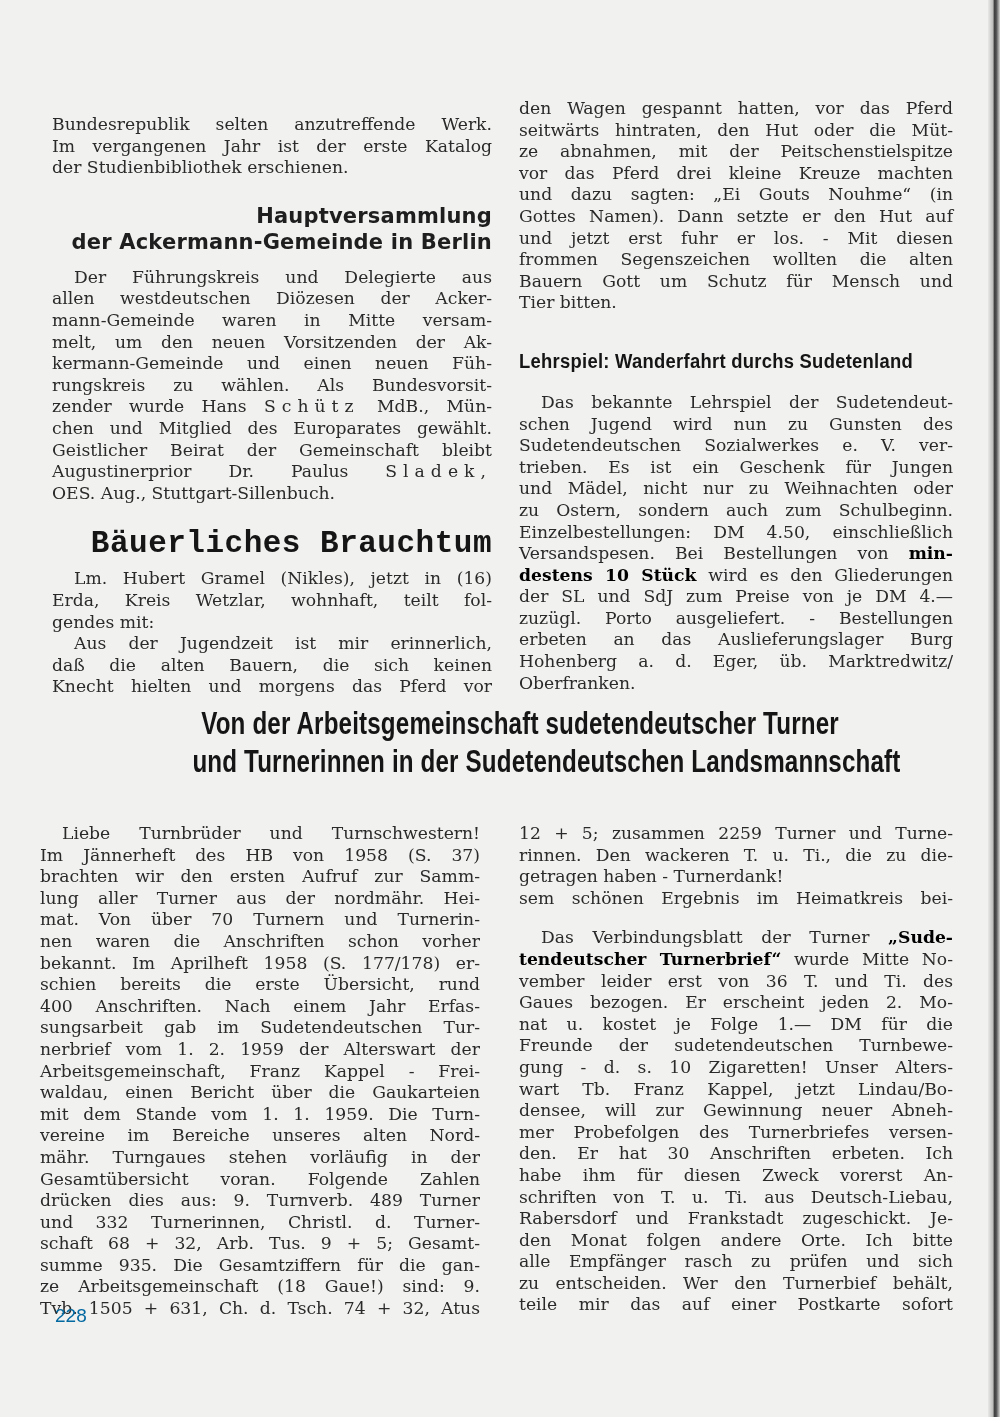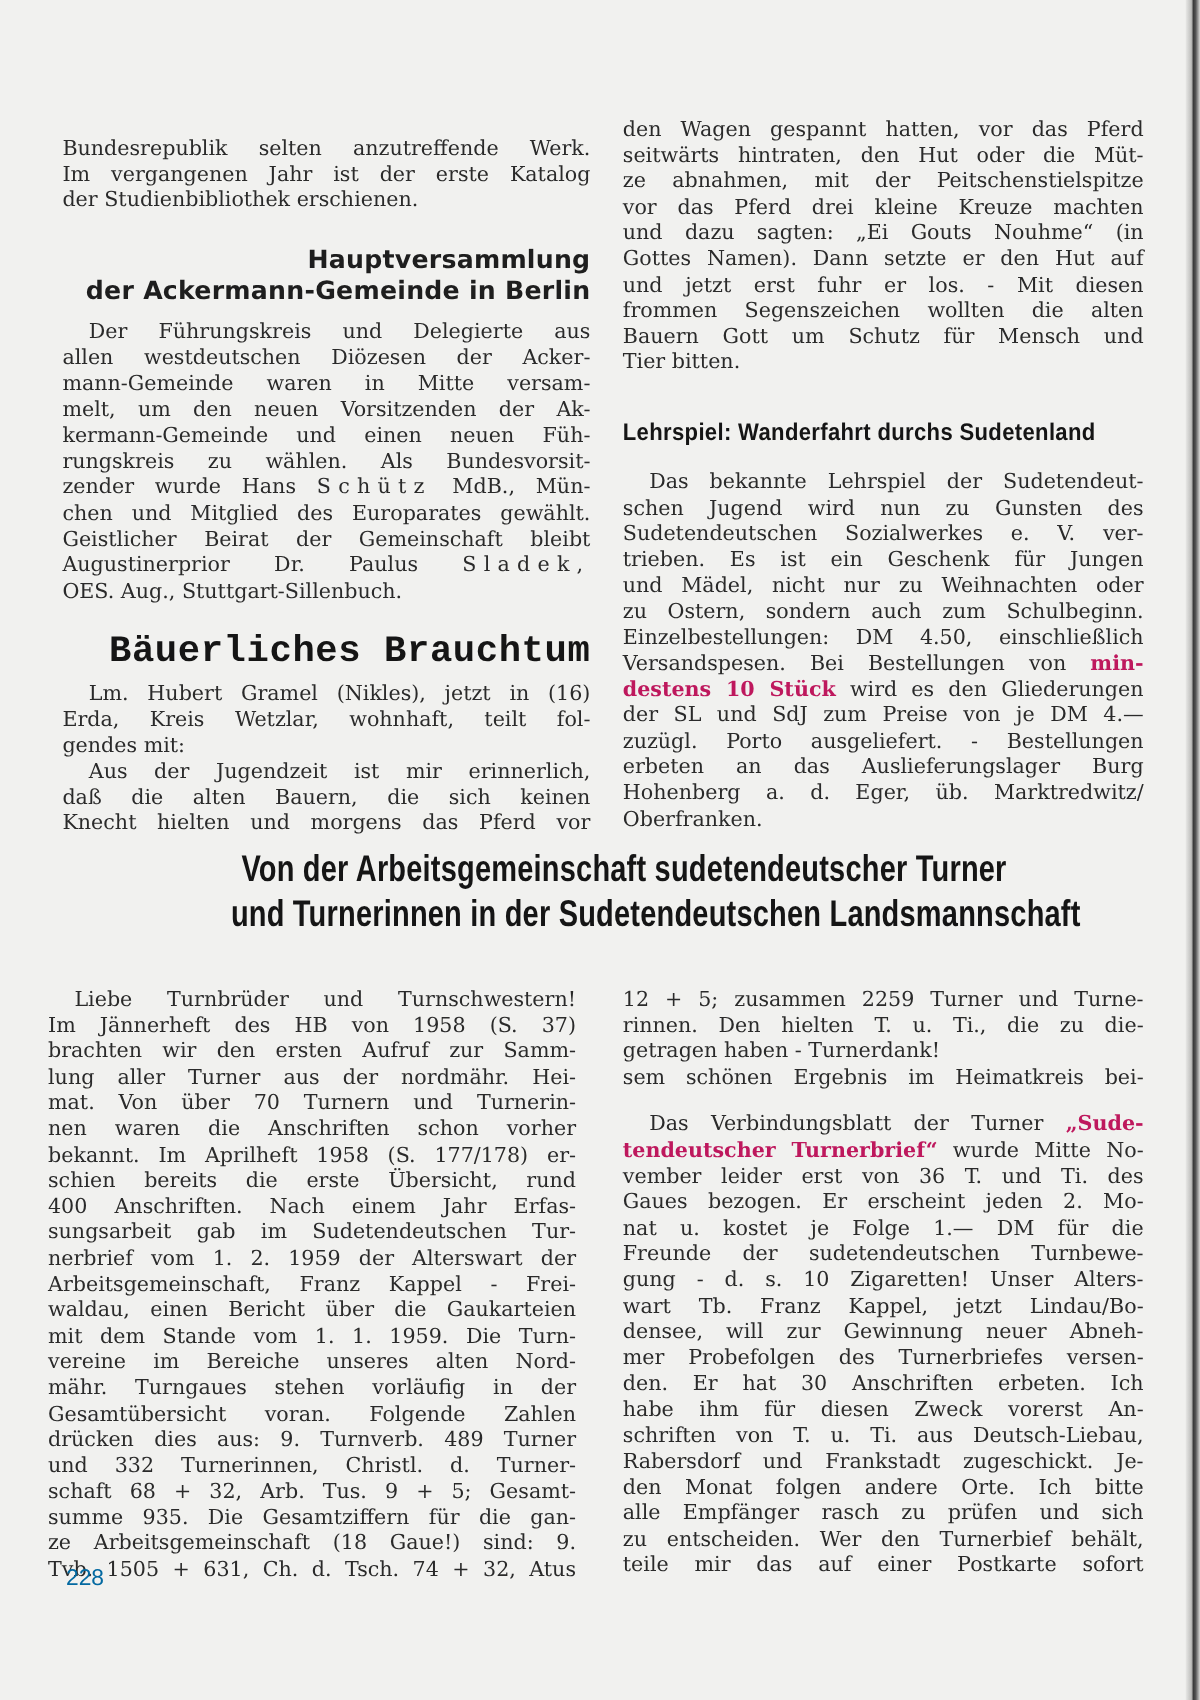--- a/index.html
+++ b/index.html
@@ -14,21 +14,21 @@
     background: linear-gradient(to right, #e9e9e7 0%, #bdbdbb 40%, #3a3a3a 55%, #555 70%, #d9d9d7 100%);
   }
   .col {
     position: absolute; width: 440px;
     font-size: 17.2px; line-height: 21.6px;
     text-align: justify; hyphens: manual; margin-top: 26px;
   }
   .col .line { display: block; text-align: justify; text-align-last: justify; white-space: nowrap; }
   .col .line.last { text-align-last: left; }
   .spaced { letter-spacing: 0.35em; }
-  b { font-weight: bold; color: #be185d; }
+  b { font-weight: bold; color: #000000; }
 
   .h-sans {
     font-family: "DejaVu Sans", "Liberation Sans", sans-serif;
     font-weight: bold; text-align: right; color: #1e1e1e;
     font-size: 21px; line-height: 26px; margin: 0;
     letter-spacing: 0.2px;
   }
   .h-black {
     font-family: Liberation Mono, monospace;
     font-weight: bold; text-align: right; color: #151515;
@@ -159,21 +159,21 @@
   <span class="line">drücken dies aus: 9. Turnverb. 489 Turner</span>
   <span class="line">und 332 Turnerinnen, Christl. d. Turner-</span>
   <span class="line">schaft 68 + 32, Arb. Tus. 9 + 5; Gesamt-</span>
   <span class="line">summe 935. Die Gesamtziffern für die gan-</span>
   <span class="line">ze Arbeitsgemeinschaft (18 Gaue!) sind: 9.</span>
   <span class="line">Tvb. 1505 + 631, Ch. d. Tsch. 74 + 32, Atus</span>
 </div>
 
 <div class="col" style="left:519px; top:797px; width:434px;">
   <span class="line">12 + 5; zusammen 2259 Turner und Turne-</span>
-  <span class="line">rinnen. Den hielten T. u. Ti., die zu die-</span>
+  <span class="line">rinnen. Den wackeren T. u. Ti., die zu die-</span>
   <span class="line last">getragen haben - Turnerdank!</span>
   <span class="line">sem schönen Ergebnis im Heimatkreis bei-</span>
   <div style="height:18px"></div>
   <span class="line" style="padding-left:22px"><span>Das Verbindungsblatt der Turner</span> <b>„Sude-</b></span>
   <span class="line"><b>tendeutscher Turnerbrief“</b> <span>wurde Mitte No-</span></span>
   <span class="line">vember leider erst von 36 T. und Ti. des</span>
   <span class="line">Gaues bezogen. Er erscheint jeden 2. Mo-</span>
   <span class="line">nat u. kostet je Folge 1.— DM für die</span>
   <span class="line">Freunde der sudetendeutschen Turnbewe-</span>
   <span class="line">gung - d. s. 10 Zigaretten! Unser Alters-</span>

